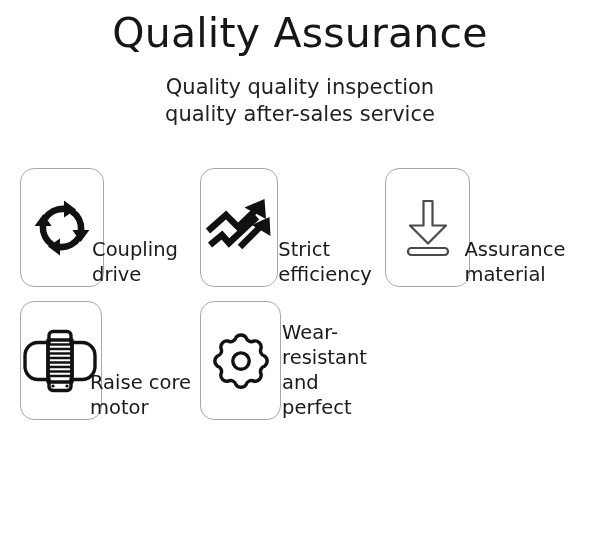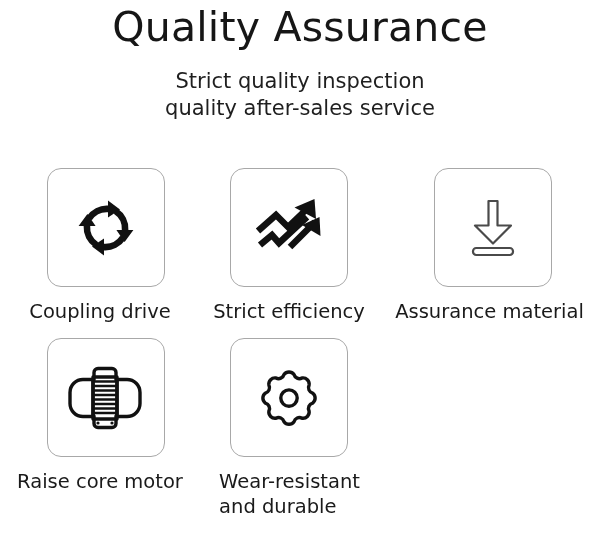--- a/index.html
+++ b/index.html
@@ -12,21 +12,21 @@
     background: #ffffff;
     font-family: "DejaVu Sans", "Liberation Sans", sans-serif;
     color: #1c1c1c;
     overflow: hidden;
     position: relative;
   }
 
   
   .header {
     text-align: center;
-    padding-top: 2px;
+    padding-top: 8px;
   }
   .title {
     font-size: 41px;
     font-weight: 400;
     line-height: 50px;
     letter-spacing: 0.2px;
     color: #161616;
     margin: 0;
   }
   .subtitle {
@@ -50,22 +50,21 @@
   .row {
     display: flex;
     width: 600px;
   }
   .row-2 {
     margin-top: 14px;
   }
   .cell {
     box-sizing: border-box;
     display: flex;
-    flex-direction: column;
-    align-items: center;
+    align-items: flex-end;
   }
   .cell-0 { width: 192px; padding-left: 20px; }
   .cell-1 { width: 186px; padding-left: 8px; }
   .cell-2 { width: 222px; padding-left: 7px; }
 
   .card {
     width: 118px;
     height: 119px;
     border: 1px solid #a8a8a8;
     border-radius: 14px;
@@ -91,21 +90,21 @@
   .cell-2 .label { margin-left: -6px; }
   .row-2 .cell-1 .label { margin-left: 1px; }
   .row-2 .cell-2 .label { margin-left: -9px; }
 </style>
 </head>
 <body>
 
 <div class="header">
   <h1 class="title">Quality Assurance</h1>
   <p class="subtitle">
-    <span class="line">Strict quality inspection</span>
+    <span class="line">Quality quality inspection</span>
     <span class="line">quality after-sales service</span>
   </p>
 </div>
 
 <div class="grid">
 
   <div class="row row-1">
 
     <div class="cell cell-0">
       <div class="card">
@@ -226,18 +225,18 @@
               A6.2,6.2 0 0 1 12.4,25.1
               A5.6,5.6 0 0 0 15.9,17.1
               A6.2,6.2 0 0 1 23.0,10.0
               A5.6,5.6 0 0 0 31.0,6.5
               Z" transform="translate(0,6)"></path>
             <circle cx="36" cy="36.1" r="8.2"></circle>
           </g>
         </svg>
       </div>
       <div class="label">Wear-resistant
-and durable</div>
+and perfect</div>
     </div>
 
 
   </div>
 </div>
 
 </body></html>

